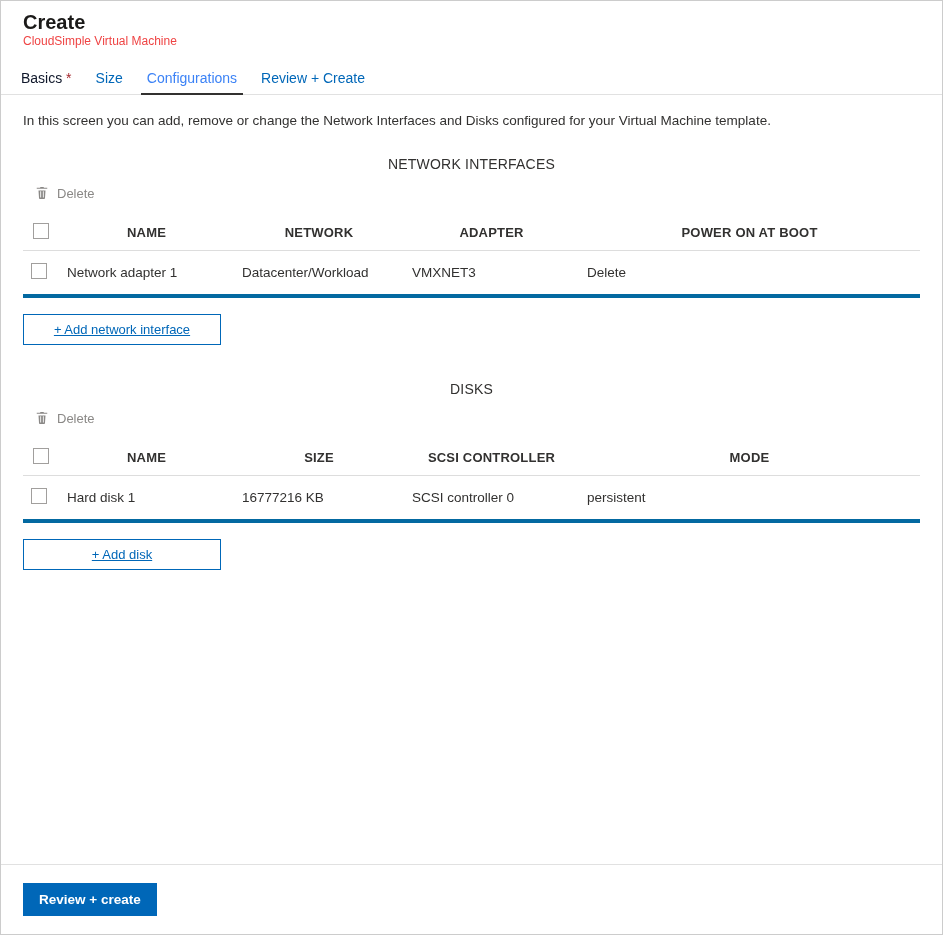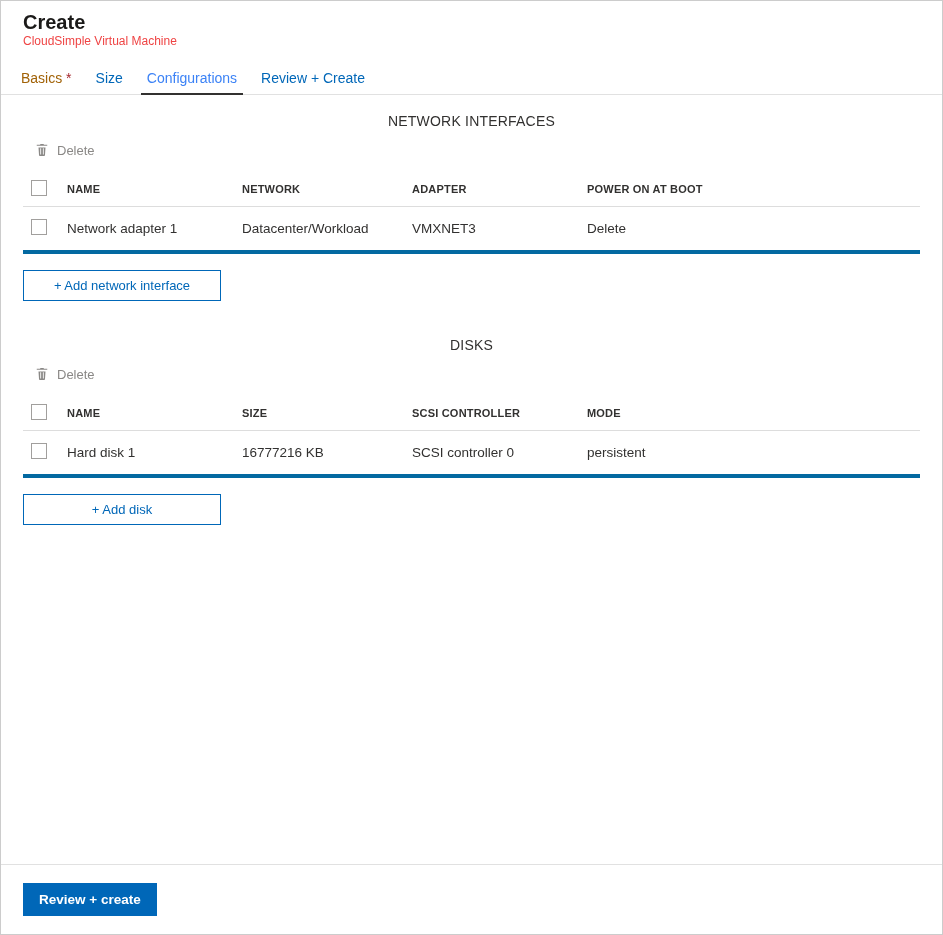--- a/index.html
+++ b/index.html
@@ -36,21 +36,21 @@
     padding: 0 10px;
     margin-top: 4px;
     gap: 4px;
   }
   .tab {
     padding: 10px 10px 8px 10px;
     font-size: 14px;
     cursor: pointer;
     position: relative;
   }
-  .tab.validation { color: #a16207; text-align: right; }
+  .tab.validation { color: #0f172a; text-align: right; }
   .tab.validation::after {
     content: " *";
     color: #a4262c;
   }
   .tab.link { color: #0067b8; }
   .tab.active { color: #3b82f6; font-weight: 400; }
   .tab.active::before {
     content: "";
     position: absolute;
     left: 4px; right: 4px; bottom: -1px;
@@ -83,22 +83,22 @@
     color: #8a8886;
     font-size: 13px;
   }
   .action-row svg { width: 14px; height: 14px; fill: #8a8886; }
   .table {
     width: 100%;
     border-collapse: collapse;
     margin-bottom: 16px;
   }
   .table th {
-    text-align: left;
-    font-size: 11px;
+    text-align: center;
+    font-size: 13px;
     font-weight: 700;
     letter-spacing: 0.2px;
     color: #323130;
     padding: 8px 8px;
     border-bottom: 1px solid #ddd;
   }
   .table td {
     padding: 12px 8px;
     border-bottom: 4px solid #0369a1;
     font-size: 13.5px;
@@ -115,20 +115,21 @@
   .add-button {
     border: 1px solid #0067b8;
     background: #fff;
     color: #0067b8;
     font-size: 13px;
     padding: 7px 14px;
     cursor: pointer;
     width: 198px;
     text-align: center;
     margin-bottom: 36px;
+    text-decoration: underline;
   }
   .footer {
     border-top: 1px solid #e1e1e1;
     padding: 18px 22px;
   }
   .primary-button {
     background: #0067b8;
     color: #fff;
     border: none;
     font-size: 13.5px;
@@ -147,20 +148,21 @@
   </div>
 
   <div class="tabs">
     <div class="tab validation">Basics</div>
     <div class="tab link">Size</div>
     <div class="tab active">Configurations</div>
     <div class="tab link">Review + Create</div>
   </div>
 
   <div class="content">
+    <p class="description">In this screen you can add, remove or change the Network Interfaces and Disks configured for your Virtual Machine template.</p>
 
     
     <div class="section-title">NETWORK INTERFACES</div>
     <div class="action-row">
       <span>
         <svg viewBox="0 0 16 16">
             <path d="M6 2V1h4v1h4v1H2V2h4zm-2 3h8l-.6 9a1 1 0 0 1-1 .9H5.6a1 1 0 0 1-1-.9L4 5zm2 1v7h1V6H6zm3 0v7h1V6H9z"></path>
           </svg>
       </span>
       <span>Delete</span>

